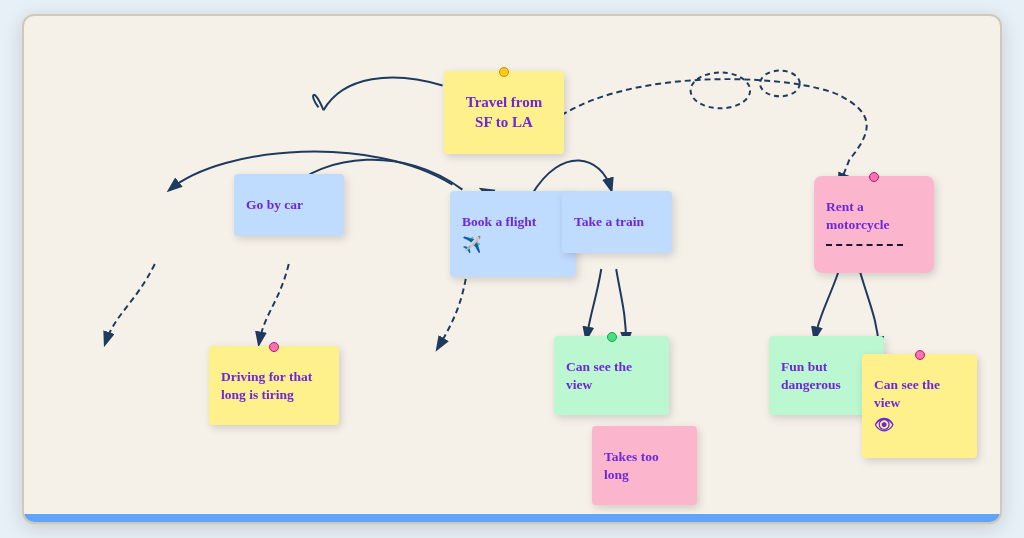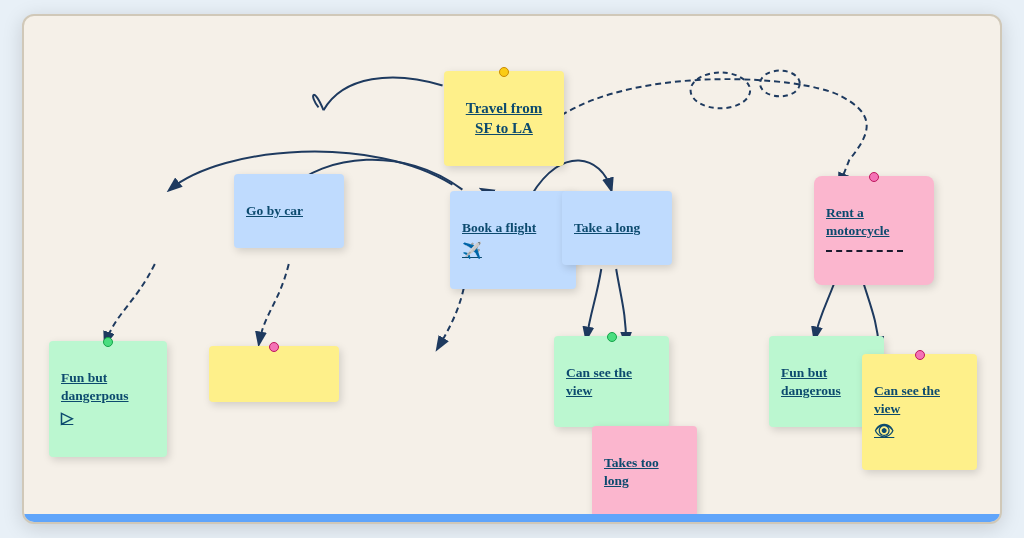--- a/index.html
+++ b/index.html
@@ -20,27 +20,26 @@
       border-radius: 12px;
       position: relative;
       overflow: hidden;
       box-shadow: 0 4px 20px rgba(0,0,0,0.15);
       border: 2px solid #d0c8b8;
     }
 
     .sticky {
       position: absolute;
       border-radius: 4px;
-      padding: 28px 12px;
+      padding: 22px 12px;
       font-size: 13.5px;
       font-weight: bold;
-      color: #0c4a6e;
+      color: #6d28d9;
       line-height: 1.3;
       box-shadow: 2px 3px 8px rgba(0,0,0,0.15);
-      text-decoration: underline;
     }
 
     .sticky-yellow { background: #fef08a; }
     .sticky-blue { background: #bfdbfe; }
     .sticky-green { background: #bbf7d0; }
     .sticky-pink { background: #fbb6ce; }
 
     .pin {
       width: 10px;
       height: 10px;
@@ -132,39 +131,35 @@
   <div class="sticky sticky-blue" style="left: 210px; top: 158px; width: 110px;">
     <span>Go by car</span>
   </div>
 
   <div class="sticky sticky-blue" style="left: 378px; top: 175px; width: 126px; margin-left: 48px;">
     <span>Book a flight</span>
     <span class="icon">✈️</span>
   </div>
 
   <div class="sticky sticky-blue" style="left: 538px; top: 175px; width: 110px;">
-    <span>Take a long</span>
+    <span>Take a train</span>
   </div>
 
   <div class="sticky sticky-pink" style="left: 790px; top: 160px; width: 120px; border-radius: 8px;">
     <div class="pin pin-pink"></div>
     <span>Rent a
 motorcycle</span>
     <div class="dashed-underline"></div>
   </div>
 
-  <div class="sticky sticky-green" style="left: 25px; top: 325px; width: 118px;">
-    <div class="pin pin-green"></div>
-    <span>Fun but
-dangerpous</span>
-    <span class="icon">▷</span>
-  </div>
 
   <div class="sticky sticky-yellow" style="left: 185px; top: 330px; width: 130px;">
     <div class="pin pin-pink" style="background:#f472b6; border-color:#be185d;"></div>
+    <span>Driving for that
+long is tiring</span>
   </div>
 
 
   <div class="sticky sticky-green" style="left: 530px; top: 320px; width: 115px;">
     <div class="pin pin-green"></div>
     <span>Can see
 the view</span>
   </div>
 
   <div class="sticky sticky-pink" style="left: 568px; top: 395px; width: 105px; margin-top: 15px;">

